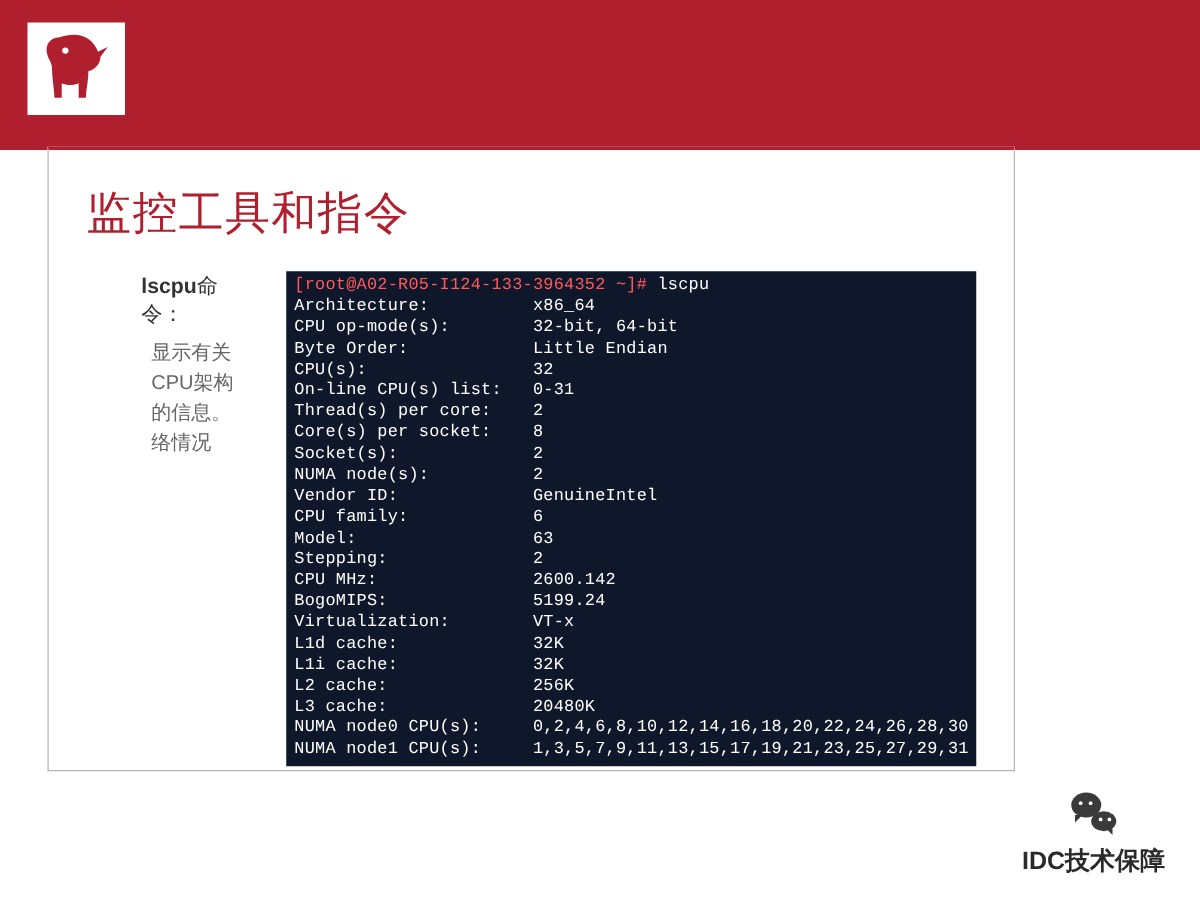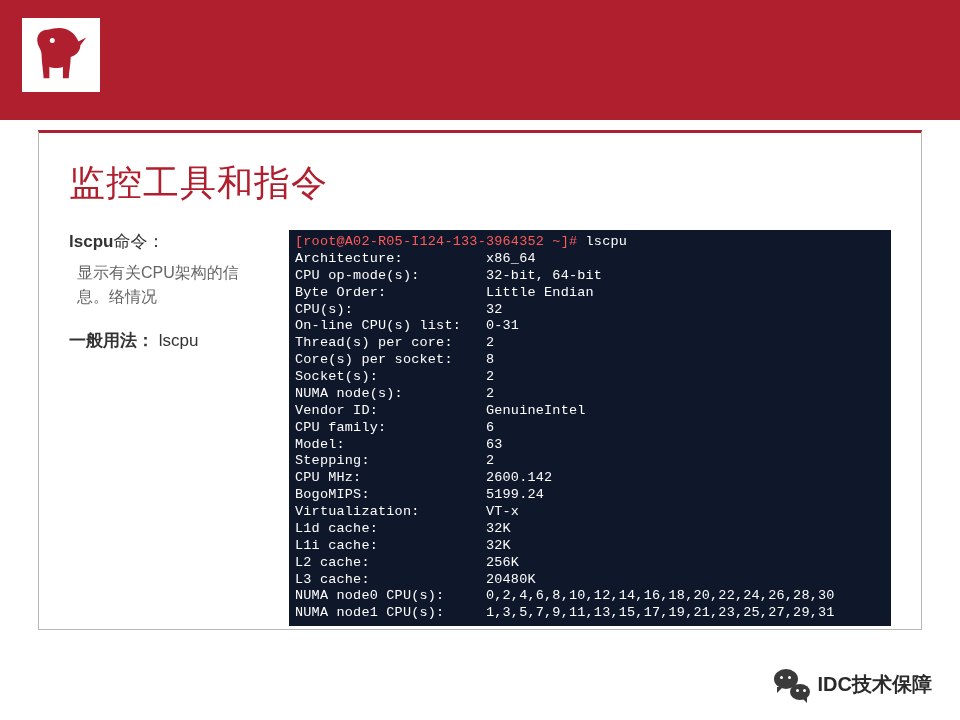--- a/index.html
+++ b/index.html
@@ -24,38 +24,38 @@
     height: 74px;
     background: #fff;
     display: flex;
     align-items: center;
     justify-content: center;
   }
   .logo-box svg { width: 62px; height: 62px; }
   .content-card {
     position: absolute;
     left: 38px;
-    top: 130px;
-    width: 884px;
+    top: 117px;
+    width: 774px;
     height: 500px;
     background: #fff;
     border: 1px solid #b7b7b7;
     border-top: 3px solid #b01f2e;
     padding: 26px 30px 18px 30px;
   }
   .card-title {
     font-size: 36px;
     font-weight: 400;
     color: #b01f2e;
     letter-spacing: 1px;
     margin-bottom: 22px;
     font-family: "SimSun", serif;
   }
   .cols { display: flex; }
-  .left-col { width: 220px; padding-right: 30px; }
+  .left-col { width: 220px; padding-right: 30px; margin-left: 44px; }
   .cmd-line { font-size: 17px; color: #333; margin-bottom: 8px; }
   .cmd-name { font-weight: 700; }
   .desc { font-size: 16px; color: #666; line-height: 1.5; padding-left: 8px; margin-bottom: 20px; }
   .usage-line { font-size: 17px; color: #333; }
   .usage-label { font-weight: 700; }
   .right-col { flex: 1; }
   .terminal {
     width: 100%;
     background: #0f172a;
     color: #fff;
@@ -67,20 +67,21 @@
     letter-spacing: 0.2px;
   }
   .prompt-user { color: #ff5a5a; }
   .footer {
     position: absolute;
     right: 28px;
     bottom: 18px;
     display: flex;
     align-items: center;
     gap: 8px;
+    flex-direction: column;
   }
   .footer-text {
     font-size: 20px;
     font-weight: 700;
     color: #2a2a2a;
   }
   .wechat-ico {
     width: 36px; height: 36px;
     position: relative;
   }
@@ -119,23 +120,20 @@
 </div>
 
 <div class="content-card">
   <div class="card-title">监控工具和指令</div>
   <div class="cols">
     <div class="left-col">
       <div class="cmd-line">
         <span class="cmd-name">lscpu</span><span>命令：</span>
       </div>
       <div class="desc">显示有关CPU架构的信息。络情况</div>
-      <div class="usage-line">
-        <span class="usage-label">一般用法：</span><span> lscpu</span>
-      </div>
     </div>
     <div class="right-col">
       <div class="terminal" id="term"><span class="prompt-user">[root@A02-R05-I124-133-3964352 ~]# </span>lscpu
 Architecture:          x86_64
 CPU op-mode(s):        32-bit, 64-bit
 Byte Order:            Little Endian
 CPU(s):                32
 On-line CPU(s) list:   0-31
 Thread(s) per core:    2
 Core(s) per socket:    8

